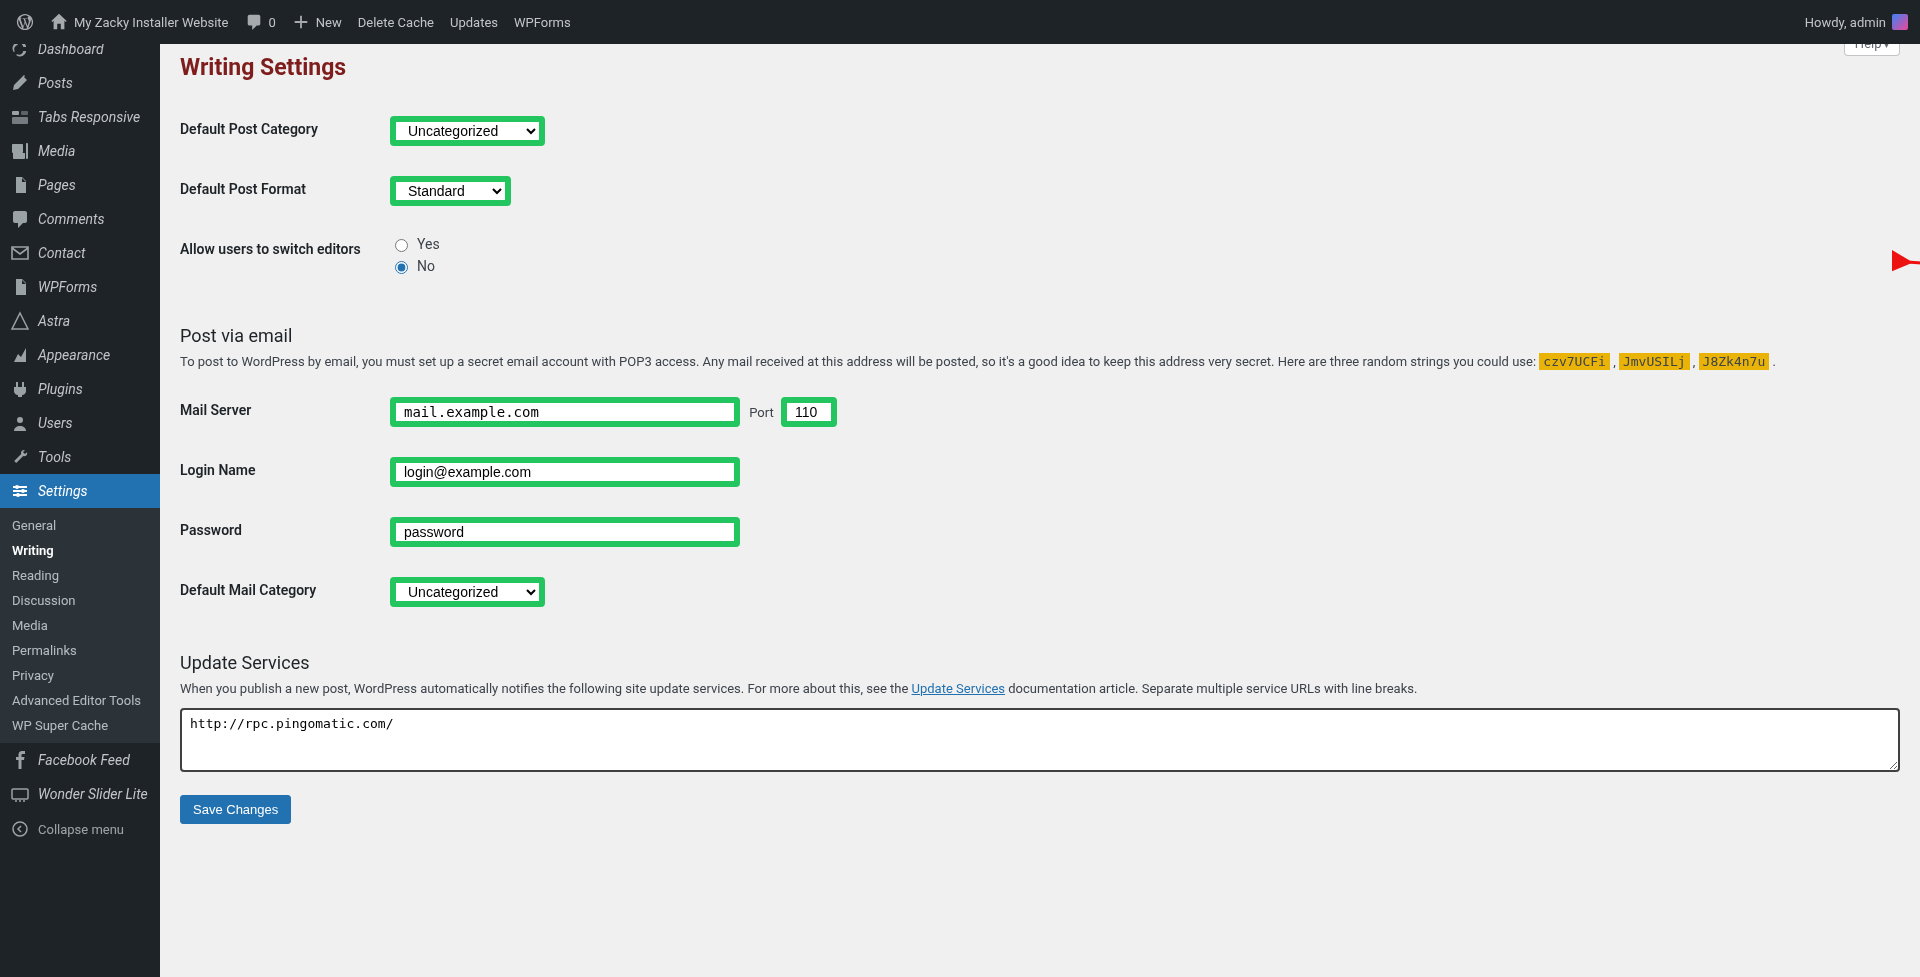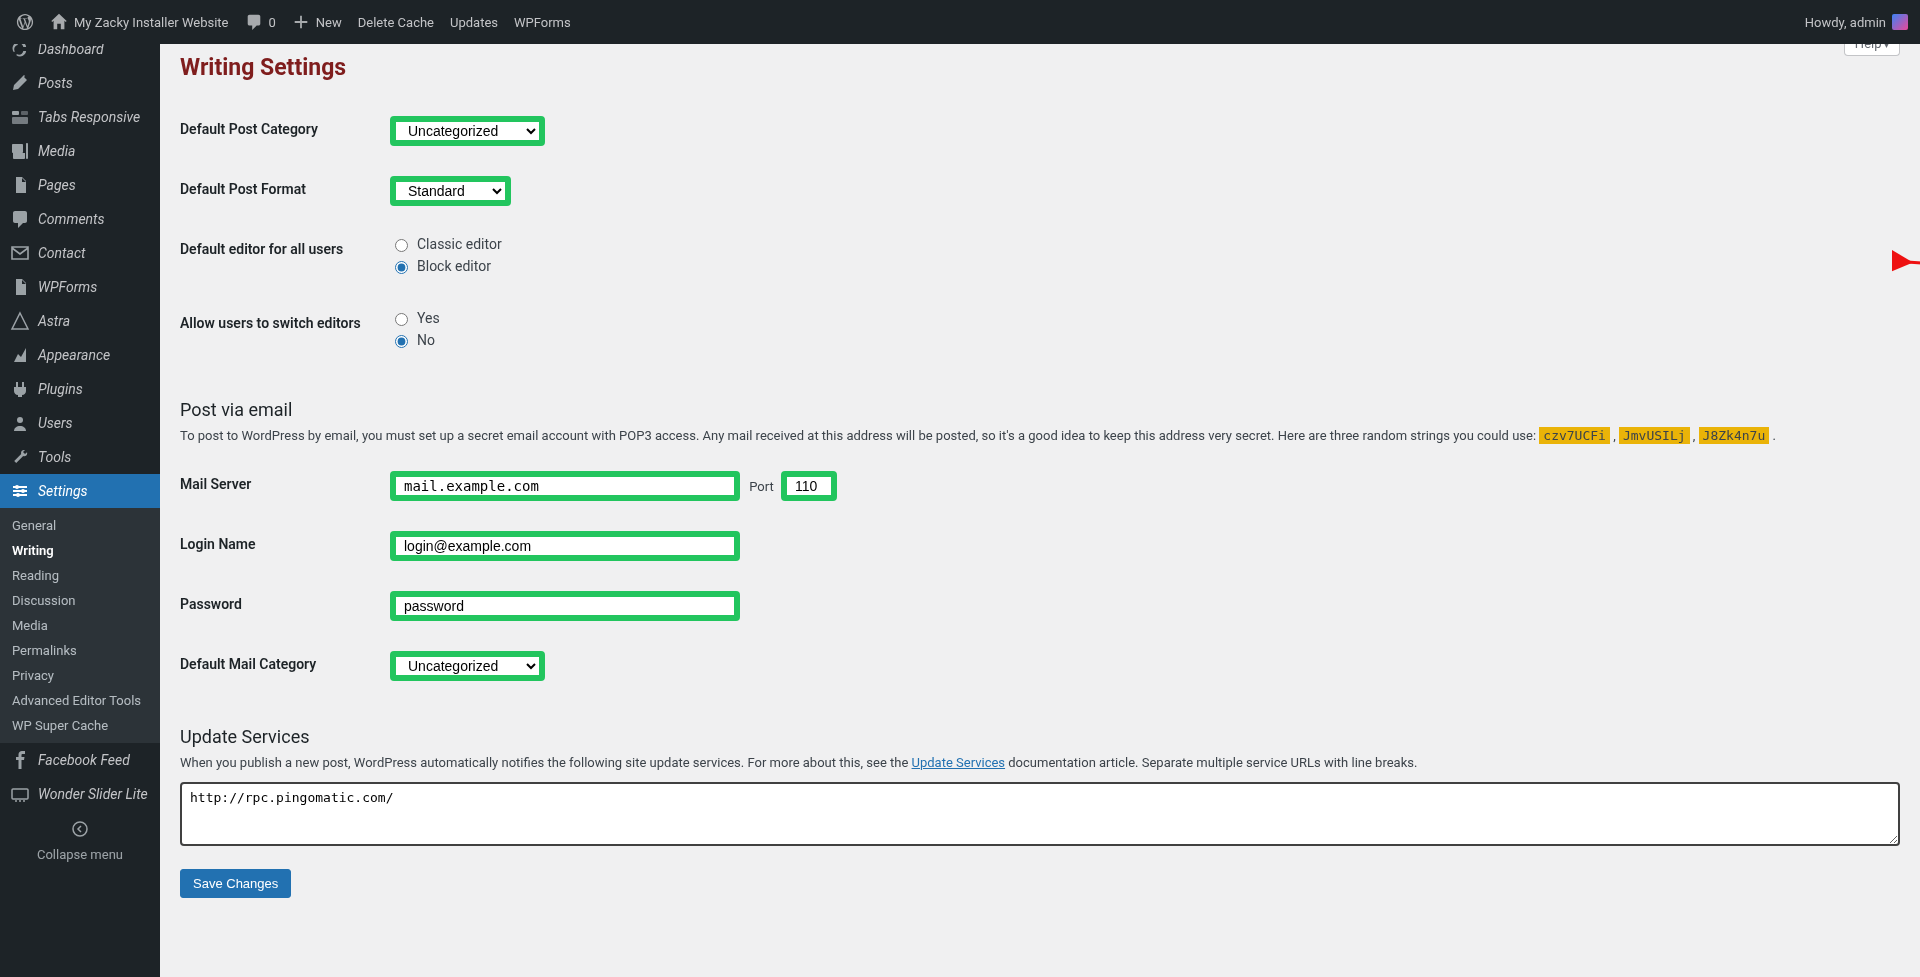--- a/index.html
+++ b/index.html
@@ -18,21 +18,21 @@
   
   #sidebar{position:fixed;top:32px;left:0;bottom:0;width:160px;background:#1d2327;color:#c3c4c7;}
   #sidebar .menu-item{display:flex;align-items:center;min-height:34px;padding:0 8px 0 10px;gap:8px;cursor:pointer;position:relative;font-size:14px;font-style:italic;}
   #sidebar .menu-item.current{background:#2271b1;color:#fff;}
   #sidebar .menu-item.current::after{content:"";position:absolute;right:-8px;top:50%;transform:translateY(-50%);border:8px solid transparent;border-right-color:#f0f0f1;}
   #sidebar .menu-icon{width:20px;height:20px;display:flex;align-items:center;justify-content:center;fill:rgba(240,246,252,.6);color:rgba(240,246,252,.6);flex:0 0 20px;}
   #sidebar .menu-item.current .menu-icon{fill:#fff;color:#fff;}
   #sidebar .submenu{background:#2c3338;padding:5px 0;}
   #sidebar .submenu-item{padding:5px 12px;font-size:13px;color:rgba(240,246,252,.7);cursor:pointer;}
   #sidebar .submenu-item.current{color:#fff;font-weight:600;}
-  #sidebar .collapse{display:flex;align-items:center;gap:8px;padding:8px 10px;color:rgba(240,246,252,.6);cursor:pointer;font-size:13px;flex-direction:column;}
+  #sidebar .collapse{display:flex;align-items:center;gap:8px;padding:8px 10px;color:rgba(240,246,252,.6);cursor:pointer;font-size:13px;}
 
   
   #content{margin-left:160px;padding-top:32px;min-height:100vh;}
   #content-inner{padding:10px 20px 40px 20px;}
   .help-tab{float:right;background:#fff;border:1px solid #c3c4c7;border-top:none;padding:4px 10px;font-size:13px;color:#646970;cursor:pointer;border-radius:0 0 4px 4px;margin-top:-10px;}
   .help-tab::after{content:" ▾";font-size:10px;}
   h1.page-title{font-size:23px;font-weight:700;color:#7f1d1d;margin:12px 0 20px 0;}
   h2.section{font-size:18px;font-weight:400;color:#1d2327;margin:30px 0 6px 0;}
 
   table.form-table{width:100%;border-collapse:collapse;}
@@ -281,33 +281,20 @@
       <tbody>
           <tr>
         <th>Default Post Category</th>
         <td><select><option>Uncategorized</option></select></td>
       </tr>
       <tr>
         <th>Default Post Format</th>
         <td><select><option>Standard</option></select></td>
       </tr>
       <tr>
-        <th>Default editor for all users</th>
-        <td>
-          <label class="radio-row">
-                <input type="radio" name="ed" style="">
-                <span>Classic editor</span>
-              </label>
-          <label class="radio-row" id="block-editor-row">
-                <input type="radio" name="ed" checked="" style="">
-                <span>Block editor</span>
-              </label>
-        </td>
-      </tr>
-      <tr>
         <th>Allow users to switch editors</th>
         <td>
           <label class="radio-row">
                 <input type="radio" name="sw" style="">
                 <span>Yes</span>
               </label>
           <label class="radio-row">
                 <input type="radio" name="sw" checked="" style="">
                 <span>No</span>
               </label>

